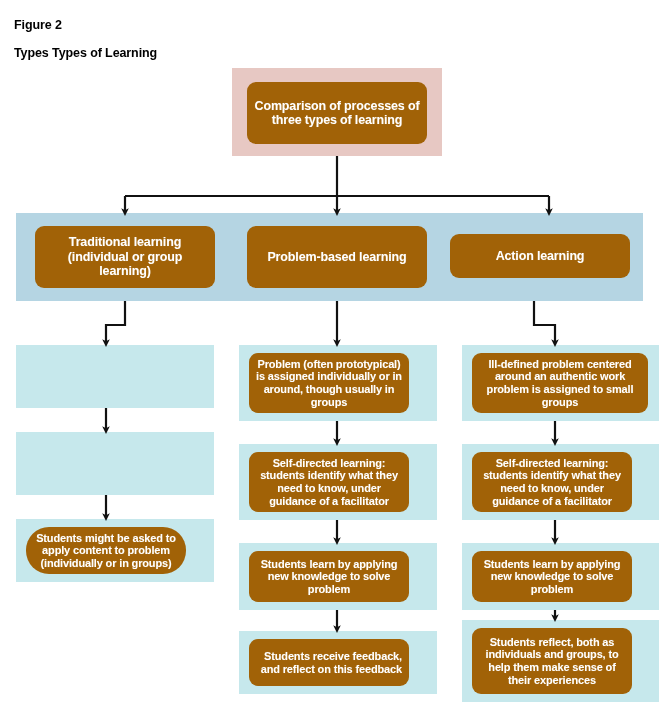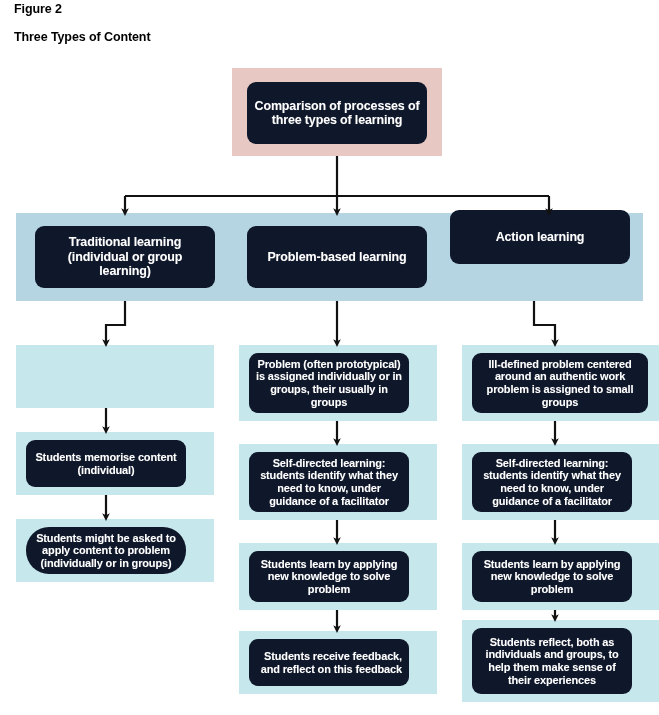--- a/index.html
+++ b/index.html
@@ -12,21 +12,21 @@
     height: 715px;
     position: relative;
     font-family: "Liberation Sans", sans-serif;
     overflow: hidden;
   }
 
   
   #figure-caption {
     position: absolute;
     left: 14px;
-    top: 2px;
+    top: 18px;
     width: 400px;
   }
   .cap-line {
     font-size: 12.5px;
     font-weight: bold;
     color: #000000;
     letter-spacing: -0.1px;
   }
   #caption-label { margin-bottom: 14px; }
 
@@ -54,21 +54,21 @@
     z-index: 1;
   }
   .band-root { background: #e7c8c3; }
   .band-row2 { background: #b5d5e3; }
   .band-col  { background: #c6e8ec; }
 
   
   .node {
     position: absolute;
     z-index: 2;
-    background: #0f172a;
+    background: #a16207;
     border-radius: 9px;
     color: #ffffff;
     display: flex;
     align-items: center;
     justify-content: center;
     text-align: center;
     box-sizing: border-box;
     padding: 4px 7px;
   }
   .node .node-label {
@@ -79,21 +79,21 @@
   }
   .t-root  .node-label { font-size: 12.5px; }
   .t-lvl1  .node-label { font-size: 12.5px; }
   .t-leaf  .node-label { font-size: 11px; }
 </style>
 </head>
 <body>
 
 <div id="figure-caption">
   <div class="cap-line" id="caption-label">Figure 2</div>
-  <div class="cap-line">Three Types of Content</div>
+  <div class="cap-line">Types Types of Learning</div>
 </div>
 
 <div id="diagram">
 
   <div class="band band-root" style="left:232px; top:68px; width:210px; height:88px;"></div>
 
   <div class="band band-row2" style="left:16px; top:213px; width:627px; height:88px;"></div>
 
   <div class="band band-col" style="left:16px; top:345px; width:198px; height:63px;"></div>
   <div class="band band-col" style="left:16px; top:432px; width:198px; height:63px;"></div>
@@ -145,33 +145,30 @@
   <div class="node t-root" style="left:247px; top:82px; width:180px; height:62px;">
     <span class="node-label">Comparison of processes of three types of learning</span>
   </div>
 
   <div class="node t-lvl1" style="left:247px; top:226px; width:180px; height:62px;">
     <span class="node-label">Problem-based learning</span>
   </div>
   <div class="node t-lvl1" style="left:35px; top:226px; width:180px; height:62px;">
     <span class="node-label">Traditional learning (individual or group learning)</span>
   </div>
-  <div class="node t-lvl1" style="left:450px; top:210px; width:180px; height:54px;">
+  <div class="node t-lvl1" style="left:450px; top:234px; width:180px; height:44px;">
     <span class="node-label">Action learning</span>
   </div>
 
-  <div class="node t-leaf" style="left:26px; top:440px; width:160px; height:47px;">
-    <span class="node-label">Students memorise content (individual)</span>
-  </div>
   <div class="node t-leaf" style="left:26px; top:527px; width:160px; height:47px;border-radius:23px;">
     <span class="node-label">Students might be asked to apply content to problem (individually or in groups)</span>
   </div>
 
   <div class="node t-leaf" style="left:249px; top:353px; width:160px; height:60px;">
-    <span class="node-label">Problem (often prototypical) is assigned individually or in groups, their usually in groups</span>
+    <span class="node-label">Problem (often prototypical) is assigned individually or in around, though usually in groups</span>
   </div>
   <div class="node t-leaf" style="left:249px; top:452px; width:160px; height:60px;">
     <span class="node-label">Self-directed learning: students identify what they need to know, under guidance of a facilitator</span>
   </div>
   <div class="node t-leaf" style="left:249px; top:551px; width:160px; height:51px;">
     <span class="node-label">Students learn by applying new knowledge to solve problem</span>
   </div>
   <div class="node t-leaf" style="left:249px; top:639px; width:160px; height:47px;text-align:right;">
     <span class="node-label">Students receive feedback, and reflect on this feedback</span>
   </div>

